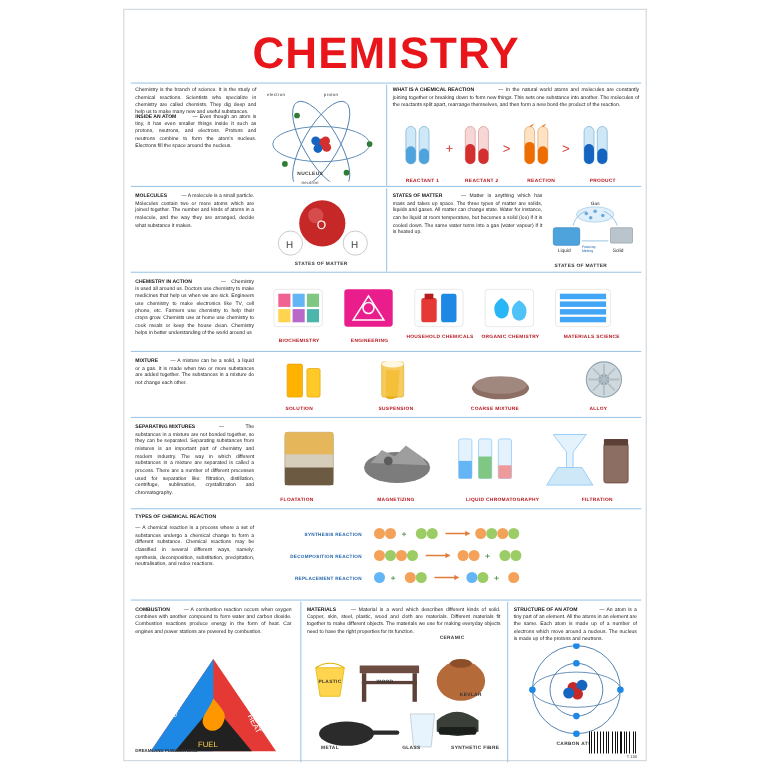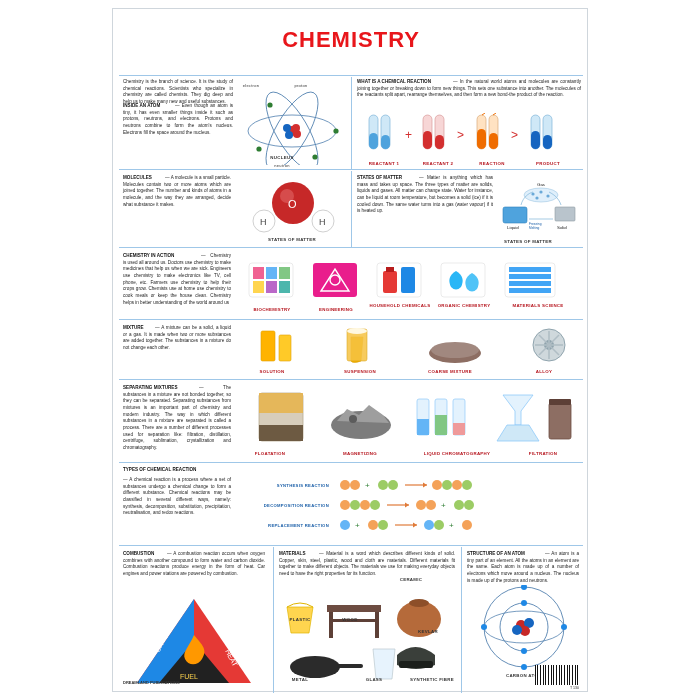--- a/index.html
+++ b/index.html
@@ -15,21 +15,21 @@
   }
   .sheet{
     position:absolute;left:112px;top:8px;width:476px;height:684px;
     background:#ffffff;
     border:1px solid #cfd6dc;
     box-sizing:border-box;
   }
   
   .title{
     position:absolute;left:0;top:18px;width:476px;text-align:center;
-    font-size:22px;font-weight:bold;color:#e8161b;letter-spacing:1px;
+    font-size:40px;font-weight:bold;color:#e8161b;letter-spacing:1px;
     font-family:"Liberation Sans", sans-serif;
   }
   .subtitle{
     position:absolute;left:0;top:56px;width:476px;text-align:center;
     font-size:8px;letter-spacing:3px;color:#333;
   }
   .hr{position:absolute;background:#9fc7e8;height:1px;left:6px;width:464px;}
   .vr{position:absolute;background:#9fc7e8;width:1px;}
   .txt{
     position:absolute;font-size:4.6px;line-height:1.45;color:#222;text-align:justify;

